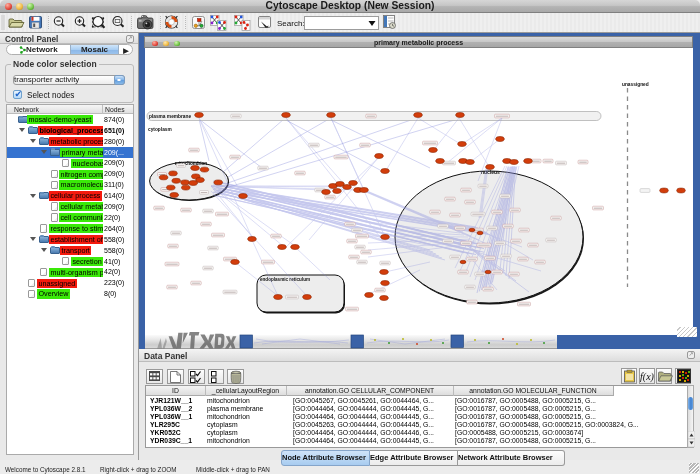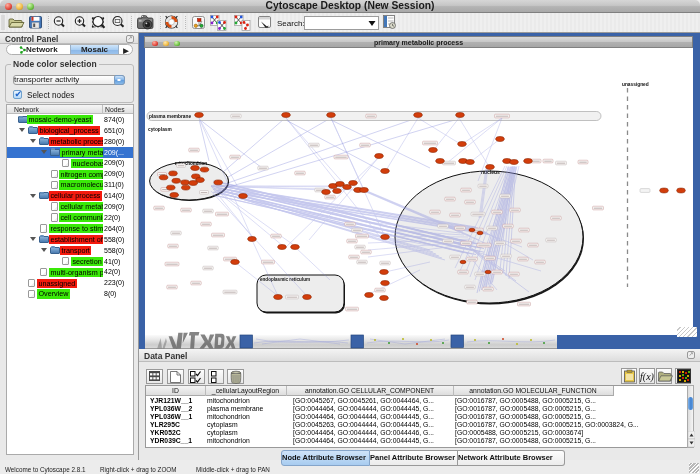--- a/index.html
+++ b/index.html
@@ -274,21 +274,21 @@
         <span style="left:7px;">Network</span>
         <span style="left:98px;">Nodes</span>
         <i style="left:95px;"></i>
       </div>
     <div id="treerows">
         <div class="trow " style="top:9.5px;">
           <div class="fold" style="left:11px;"></div>
           <span class="lbl g" style="left:20px; max-width:76px;">mosaic-demo-yeast</span>
           <span class="cnt">874(0)</span>
         </div>
-        <div class="trow " style="top:20.4px;">
+        <div class="trow " style="top:20.4px;font-weight:bold;">
           <div class="arr" style="left:12px;"></div>
           <div class="fold" style="left:21px;"></div>
           <span class="lbl r" style="left:31px; max-width:65px;">biological_process</span>
           <span class="cnt">651(0)</span>
         </div>
         <div class="trow " style="top:31.3px;">
           <div class="arr" style="left:23px;"></div>
           <div class="fold" style="left:32px;"></div>
           <span class="lbl r" style="left:42px; max-width:54px;">metabolic process</span>
           <span class="cnt">280(0)</span>
@@ -962,21 +962,21 @@
   <div id="tsb-thumb"></div>
   <svg width="7" height="16" style="position:absolute;left:0;top:45px;">
     <rect x="0" y="0" width="7" height="8" fill="#f0f0f0" stroke="#b5b5b5" stroke-width="0.5"></rect>
     <rect x="0" y="8" width="7" height="8" fill="#f0f0f0" stroke="#b5b5b5" stroke-width="0.5"></rect>
     <path d="M3.5 2.5 L5.5 5.5 L1.5 5.5 Z" fill="#333"></path>
     <path d="M1.5 10.5 L5.5 10.5 L3.5 13.5 Z" fill="#333"></path>
   </svg>
 </div>
 
 <div class="btab" id="btab1">Node Attribute Browser</div>
-<div class="btab" id="btab2">Panel Attribute Browser</div>
+<div class="btab" id="btab2">Edge Attribute Browser</div>
 <div class="btab" id="btab3">Network Attribute Browser</div>
 <div class="abs" id="appgrip"></div>
 
 <div class="abs" id="statusbar">
   <span style="left:5px;top:6px;">Welcome to Cytoscape 2.8.1</span>
   <span style="left:100px;top:6px;">Right-click + drag to ZOOM</span>
   <span style="left:196px;top:6px;">Middle-click + drag to PAN</span>
 </div>
 
 </body></html>

